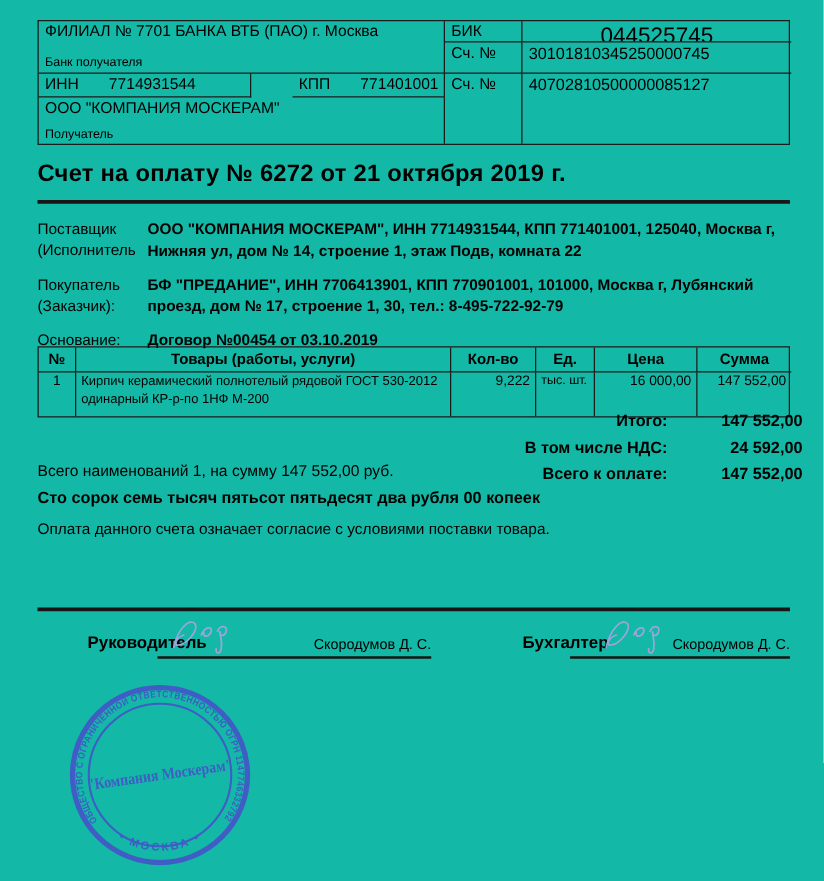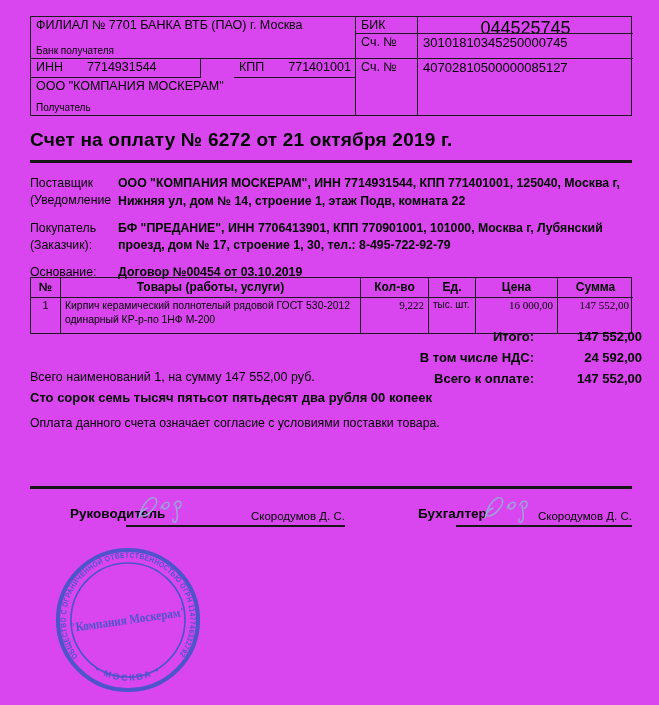--- a/index.html
+++ b/index.html
@@ -1,16 +1,16 @@
 <!DOCTYPE html>
 <html><head>
 <meta charset="utf-8">
 <style>
   html,body{margin:0;padding:0;background:#fff;}
-  .page{position:relative;width:659px;height:705px;background:#d946ef;
+  .page{position:relative;width:659px;height:705px;background:#14b8a6;
         font-family:"Liberation Sans",sans-serif;color:#000;overflow:hidden;}
 
   
   .bank-grid{position:absolute;left:30px;top:16px;width:602px;
              display:grid;grid-template-columns:170px 155px 62px 215px;
              grid-template-rows:17px 25px 19px 37px;
              border:1.6px solid #1c1c1c;box-sizing:border-box;font-size:12.5px;}
   .bank-grid > div{box-sizing:border-box;padding:1px 5px;overflow:hidden;}
   .bb{border-bottom:1.4px solid #1c1c1c;} .br{border-right:1.4px solid #1c1c1c;}
   .cell-bank{grid-area:1/1/3/3;position:relative;}
@@ -34,21 +34,21 @@
   .party-value{flex:1;font-weight:bold;line-height:1.45;}
   .basis-row{margin-bottom:0;}
 
   
   .items-grid{position:absolute;left:30px;top:277px;width:602px;
               display:grid;grid-template-columns:30px 300px 68px 47px 82px 75px;
               grid-template-rows:20px 35px;border:1.6px solid #1c1c1c;box-sizing:border-box;}
   .items-grid > div{box-sizing:border-box;padding:1px 4px;overflow:hidden;}
   .ih{font-weight:bold;font-size:12px;text-align:center;line-height:17px;}
   .ic{font-size:11px;}
-  .c-num{text-align:center;} .c-right{text-align:right;font-family:Liberation Serif, serif;}
+  .c-num{text-align:center;} .c-right{text-align:right;}
   .c-prod{font-size:10.4px;line-height:1.3;padding-top:2px;}
   .c-unit{font-size:10px;padding-left:2px;padding-right:1px;}
 
   
   .totals{position:absolute;left:240px;top:326px;width:402px;font-weight:bold;font-size:13px;}
   .total-row{display:flex;justify-content:flex-end;line-height:21px;}
   .total-value{width:108px;text-align:right;}
 
   
   .summary{position:absolute;left:30px;top:370px;width:604px;}
@@ -95,21 +95,21 @@
     </div>
   </div>
 
   <div class="doc-title">Счет на оплату № 6272 от 21 октября 2019 г.</div>
   <div class="rule rule-1"></div>
 
   <div class="parties">
     <div class="party-row">
       <div class="party-label">
         <div>Поставщик</div>
-        <div>(Уведомление</div>
+        <div>(Исполнитель</div>
       </div>
       <div class="party-value">ООО "КОМПАНИЯ МОСКЕРАМ", ИНН 7714931544, КПП 771401001, 125040, Москва г, Нижняя ул, дом № 14, строение 1, этаж Подв, комната 22</div>
     </div>
     <div class="party-row">
       <div class="party-label">
         <div>Покупатель</div>
         <div>(Заказчик):</div>
       </div>
       <div class="party-value">БФ "ПРЕДАНИЕ", ИНН 7706413901, КПП 770901001, 101000, Москва г, Лубянский проезд, дом № 17, строение 1, 30, тел.: 8-495-722-92-79</div>
     </div>

